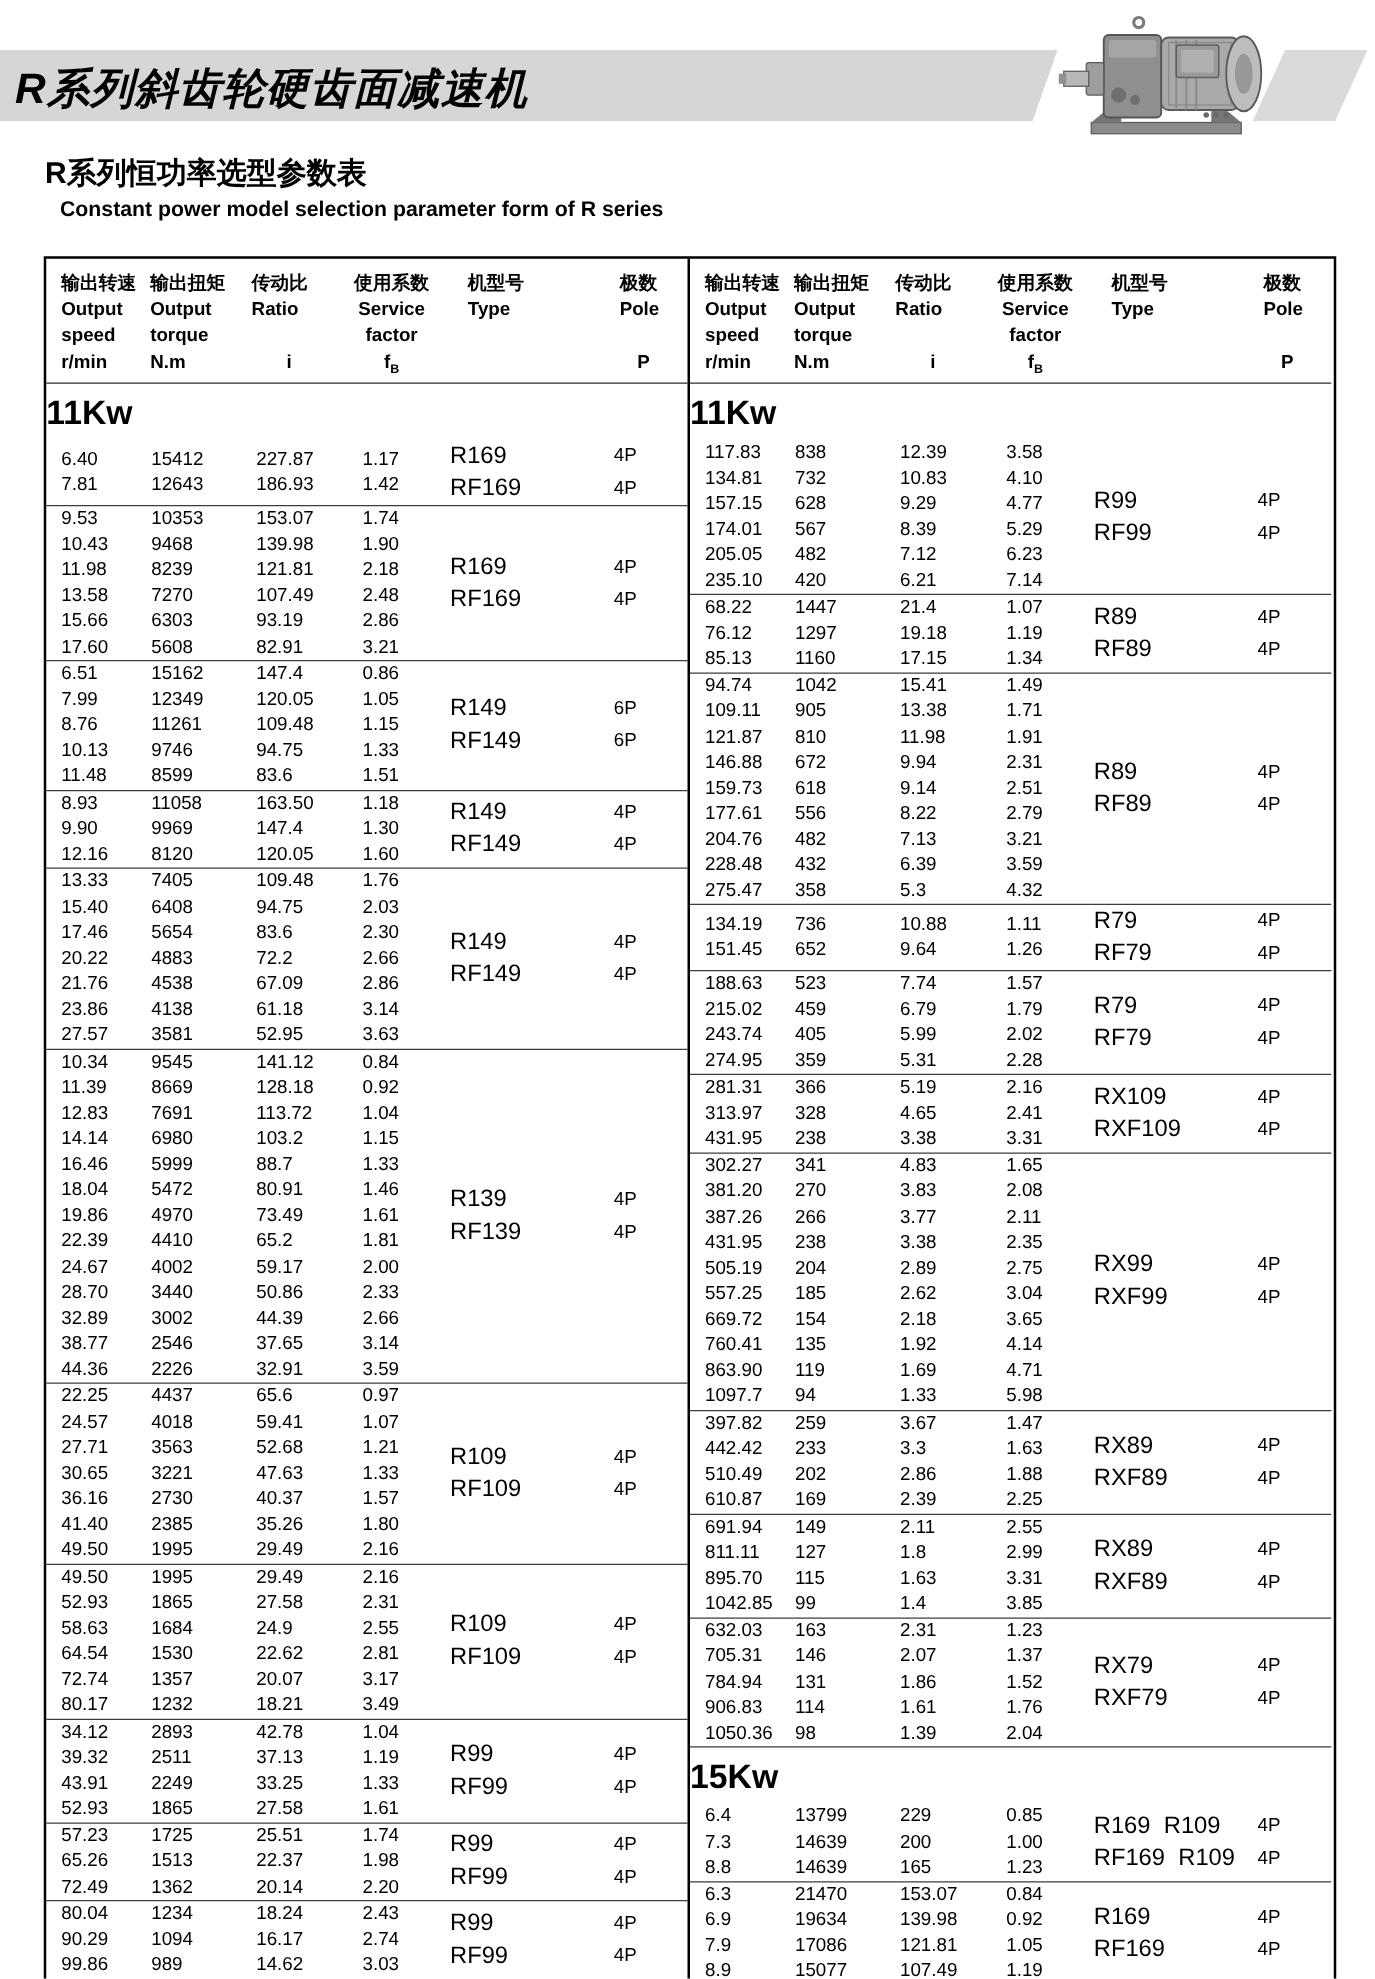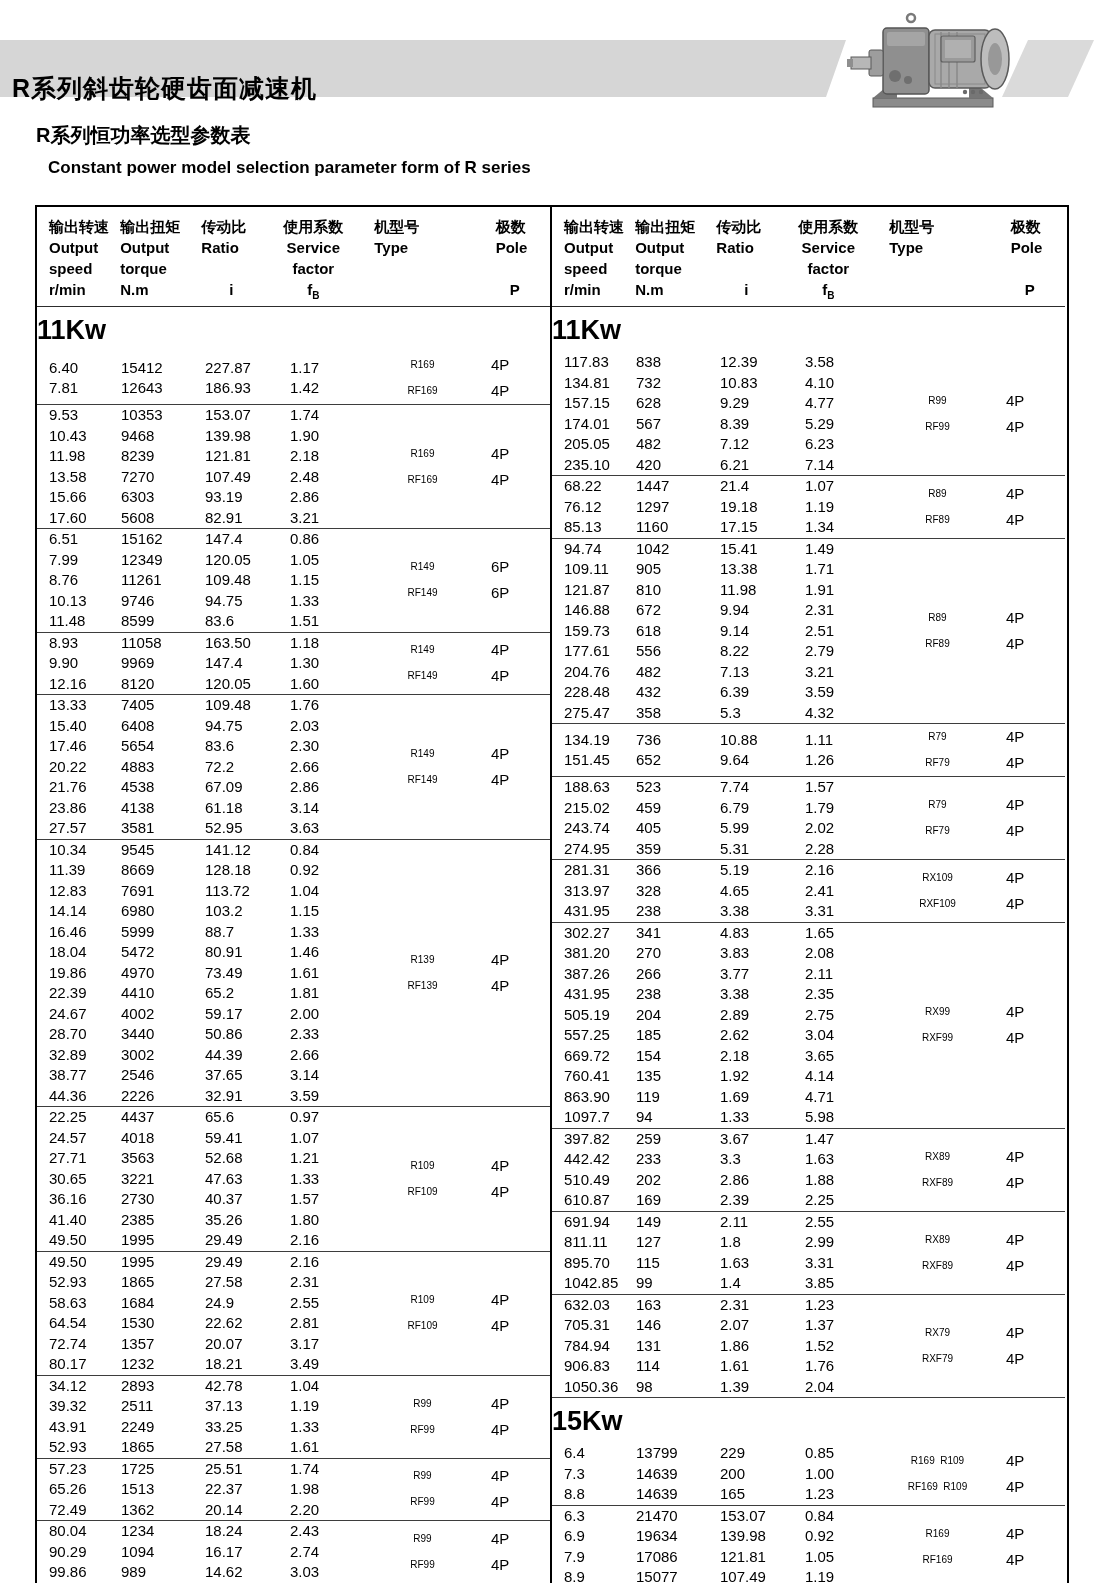--- a/index.html
+++ b/index.html
@@ -4,26 +4,26 @@
 <style>
   html,body{margin:0;padding:0;background:#ffffff;}
   .page{position:relative;width:1100px;height:1583px;background:#fff;overflow:hidden;
         font-family:"Liberation Sans","DejaVu Sans",sans-serif;color:#000;}
 
   
   .banner-band{position:absolute;left:0;top:40px;width:846px;height:57px;background:#d6d6d6;
                clip-path:polygon(0 0,100% 0,calc(100% - 20px) 100%,0 100%);}
   .banner-stripe{position:absolute;left:1002px;top:40px;width:92px;height:57px;background:#dadada;
                clip-path:polygon(26px 0,100% 0,calc(100% - 26px) 100%,0 100%);}
-  .banner-title{position:absolute;left:12px;top:48px;font-size:25px;font-weight:bold;
-                letter-spacing:1px;white-space:nowrap;margin-top:24px;}
+  .banner-title{position:absolute;left:12px;top:48px;font-size:34px;font-weight:bold;font-style:italic;
+                letter-spacing:1px;white-space:nowrap;}
   .motor{position:absolute;left:845px;top:10px;}
 
   
-  .heading-cn{position:absolute;left:36px;top:122px;font-size:20px;font-weight:bold;}
+  .heading-cn{position:absolute;left:36px;top:122px;font-size:24px;font-weight:bold;}
   .heading-en{position:absolute;left:48px;top:158px;font-size:17px;font-weight:bold;}
 
   
   .ptable{position:absolute;left:35px;top:205px;width:1030px;border:2px solid #000;
           display:flex;background:#fff;}
   .half{width:513px;}
   .half.right{border-left:2px solid #000;}
 
   .half-header{display:flex;height:100px;border-bottom:1px solid #2c2c2c;padding-top:9px;box-sizing:border-box;gap:11px;}
   .hcol{font-weight:bold;font-size:15px;line-height:21px;white-space:nowrap;}
@@ -43,21 +43,21 @@
   .hcol.wp{padding-left:6px;}
   .hcol.wp .u{padding-left:14px;}
 
   .section-header{font-size:27px;font-weight:bold;height:45px;line-height:47px;}
   .topline{border-top:1px solid #3d3d3d;}
 
   .group{display:flex;align-items:center;}
   .rows{width:323px;}
   .row{display:flex;font-size:15px;line-height:20.5px;height:20.5px;white-space:nowrap;}
   .cell{box-sizing:border-box;}
-  .typecol{width:125px;font-size:10px;line-height:26px;white-space:pre;text-align:center;}
+  .typecol{width:125px;font-size:19px;line-height:26px;white-space:pre;}
   .polecol{width:65px;font-size:15px;line-height:26px;padding-left:6px;box-sizing:border-box;}
 </style>
 </head>
 <body>
 
 <div class="page">
 
   <div class="banner-band"></div>
   <div class="banner-stripe"></div>
   <div class="banner-title">R系列斜齿轮硬齿面减速机</div>

